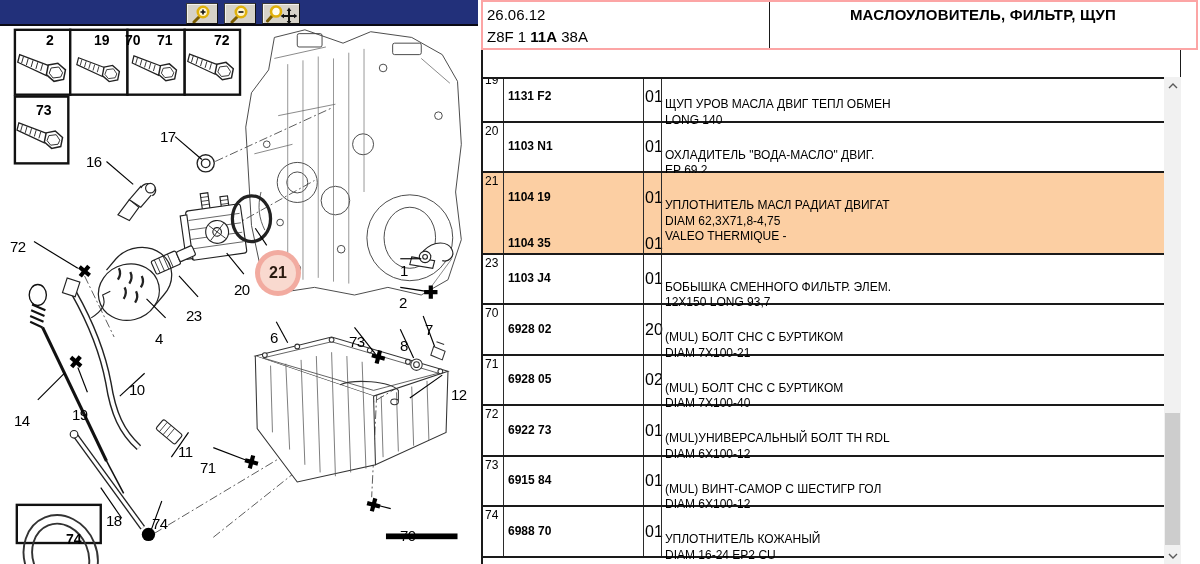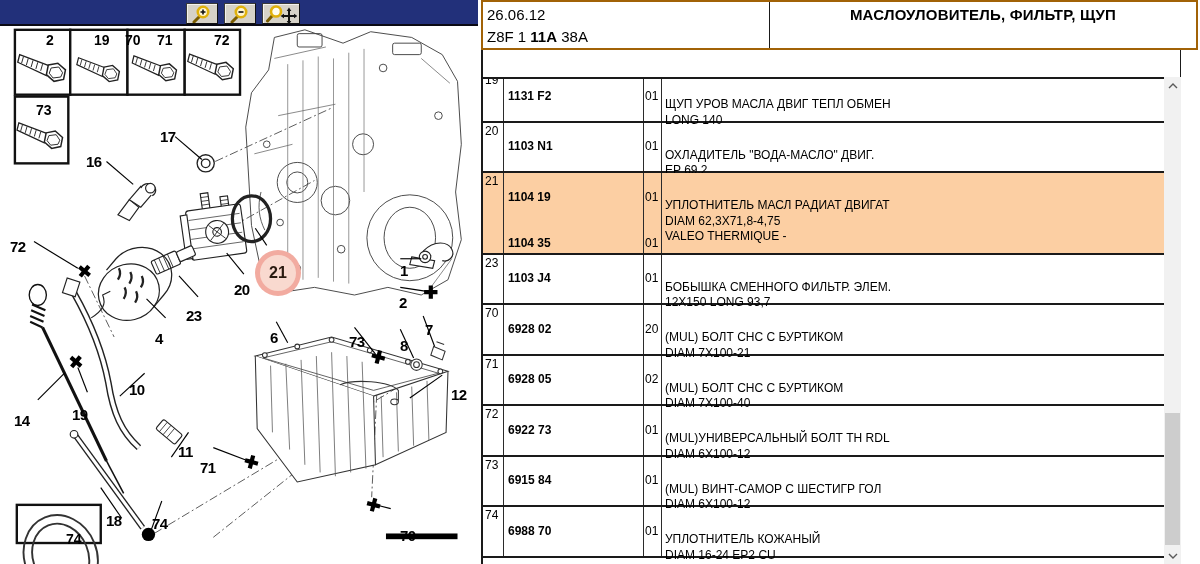--- a/index.html
+++ b/index.html
@@ -11,33 +11,33 @@
   #left-pane { left:0; top:0; width:481px; height:564px; background:#fff; }
   #topbar { left:0; top:0; width:478px; height:26px; background:#22307a;
     border-bottom:2px solid #0a0a14; z-index:5; }
   .zbtn { position:absolute; top:3px; height:21px; background:#d6d2c8;
     border:1px solid #3a3a3a; border-right-color:#111; border-bottom-color:#111;
     box-shadow:inset 1px 1px 0 #f4f2ec; cursor:pointer; padding:0; }
   .zbtn svg { display:block; margin:1px auto 0; }
 
   #diagram-svg { left:0; top:26px; z-index:1; }
 
-  .plabel { position:absolute; font-size:15px; font-weight:bold; z-index:3;
+  .plabel { position:absolute; font-size:15px; font-weight:normal; z-index:3;
     letter-spacing:-0.5px; }
   .ilabel { position:absolute; font-size:14px; font-weight:bold; z-index:4; }
 
   #hl-21 { position:absolute; width:46px; height:46px; border-radius:50%;
     background:#f2aba0; z-index:3; display:flex; align-items:center; justify-content:center; }
   #hl-21 .inner { width:36px; height:36px; border-radius:50%; background:#f9d9cf;
     display:flex; align-items:center; justify-content:center;
     font-size:16px; font-weight:bold; color:#2a1a10; }
 
   
   #right-pane { left:481px; top:0; width:719px; height:564px; background:#fff; }
-  #hdr { left:0; top:0; width:717px; height:50px; border:2px solid #a16207;
+  #hdr { left:0; top:0; width:717px; height:50px; border:2px solid #fca5a5;
     display:flex; }
   #hdr-left { width:287px; border-right:1px solid #1a1a1a; padding:2px 4px; }
   #hdr-right { flex:1; display:flex; align-items:flex-start; justify-content:center; }
   .hdr-line { font-size:15px; line-height:22px; white-space:pre; }
   #page-title { font-size:15px; margin-top:4px; font-weight:bold; letter-spacing:0.2px; }
 
   #gap-band { left:0; top:50px; width:700px; height:27px;
     border-left:2px solid #1a1a1a; border-right:1px solid #1a1a1a; background:#fff; }
 
   #tbl { left:0; top:77px; width:700px; height:487px; overflow:hidden;
@@ -46,21 +46,21 @@
   #tbl-content { position:relative; transform:translateY(-7px); }
 
   .grp { position:relative; border-bottom:2px solid #1a1a1a; padding:1px 0; }
   .grp.hl { background:#fccfa3; }
   .vline { position:absolute; top:0; bottom:0; width:1px; background:#2b2b2b; }
   .v1 { left:20px; } .v2 { left:160px; } .v3 { left:178px; }
   .grp-num { position:absolute; left:2px; top:1px; font-size:12px; line-height:14px; }
   .line { display:grid; grid-template-columns:20px 140px 18px auto; height:15.5px;
     line-height:15px; }
   .l-part { grid-column:2; font-weight:bold; font-size:12px; padding-left:5px; white-space:pre; }
-  .l-qty  { grid-column:3; font-size:12px; text-align:left; padding-left:2px; }
+  .l-qty  { grid-column:3; font-size:16px; text-align:left; padding-left:2px; }
   .l-desc { grid-column:4; font-size:12px; padding-left:4px; white-space:pre;margin-top:24px; }
 
   
   #vscroll { left:683px; top:77px; width:17px; height:487px; background:#f1f1f1; z-index:6; }
   .sb-btn { position:absolute; left:0; width:17px; height:17px; background:#f1f1f1;
     display:flex; align-items:center; justify-content:center; cursor:pointer; }
   #sb-up { top:0; } #sb-down { bottom:0; }
   #sb-thumb { position:absolute; left:1px; width:15px; top:336px; height:132px;
     background:#cdcdcd; cursor:pointer; }
 </style>

